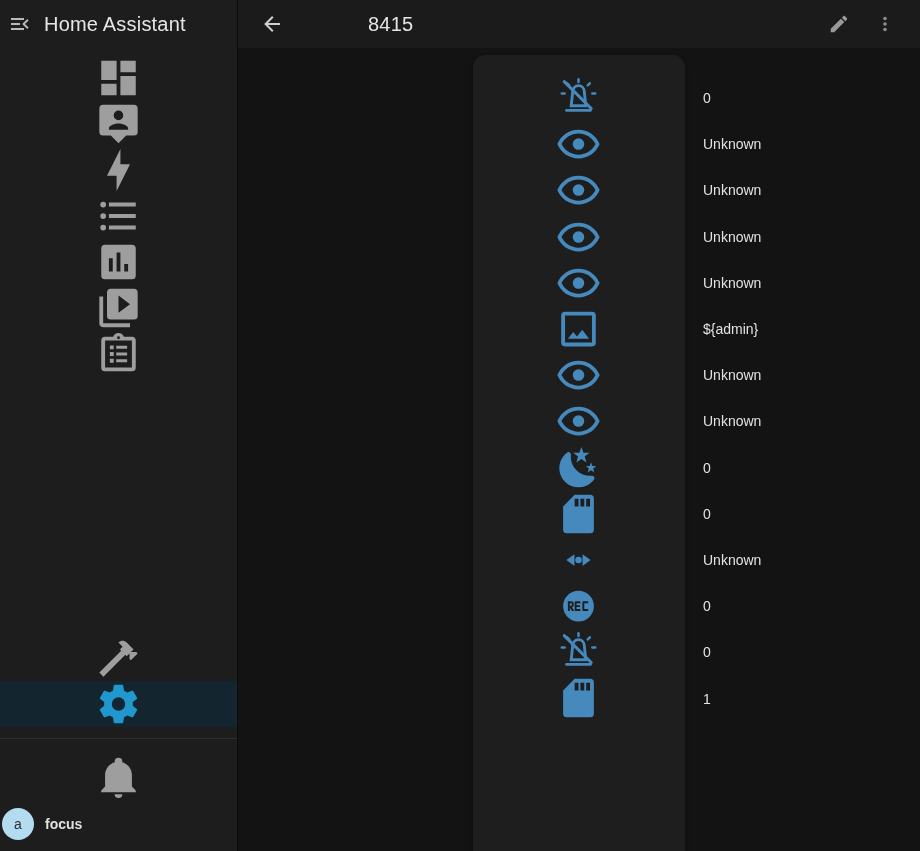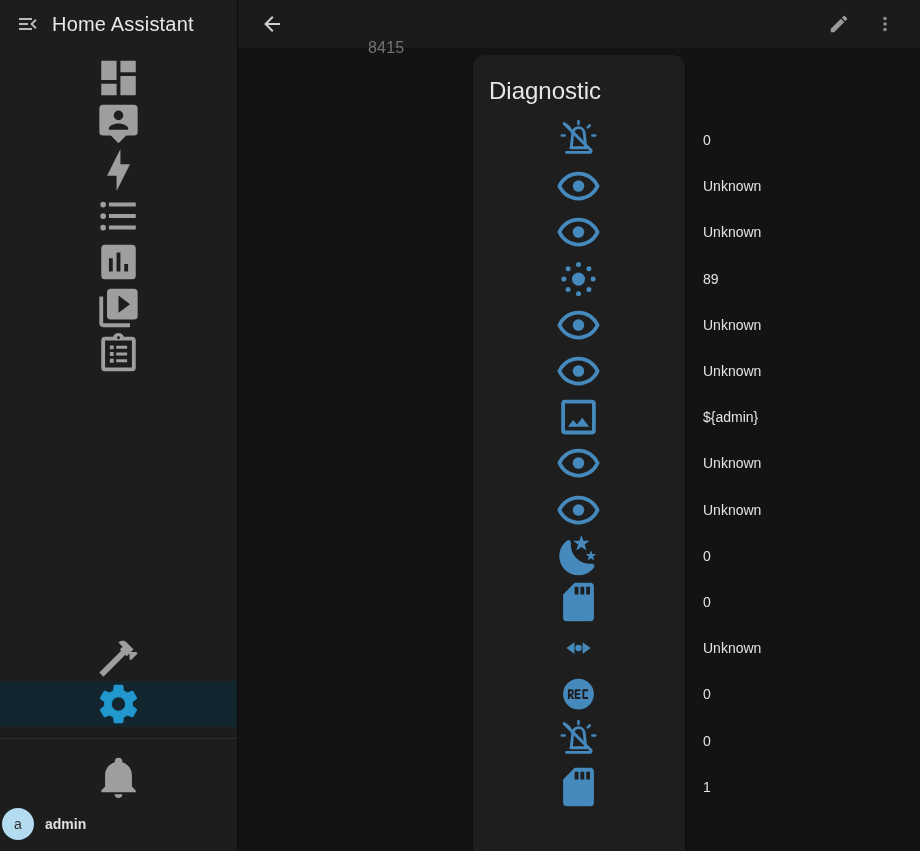--- a/index.html
+++ b/index.html
@@ -9,31 +9,31 @@
     color:var(--text_primary); -webkit-font-smoothing:antialiased;
   }
   .svg-icon { display:block; }
 
   
   .topbar {
     position:absolute; left:0; top:0; right:0; height:48px;
     background:var(--topbar_bg); z-index:1;
   }
   .topbar .back-btn { position:absolute; left:260px; top:12px; width:24px; height:24px; color:#cfcfcf; cursor:pointer; }
-  .topbar .page-title { position:absolute; left:368px; top:0; height:48px; line-height:48px; font-size:16px; color:#737373; letter-spacing:.2px;margin-top:24px; }
+  .topbar .page-title { position:absolute; left:368px; top:0; height:48px; line-height:48px; font-size:20px; color:#e5e5e5; letter-spacing:.2px; }
   .topbar .edit-btn { position:absolute; right:70px; top:13px; width:22px; height:22px; color:#9a9a9a; cursor:pointer; }
   .topbar .overflow-btn { position:absolute; right:24px; top:13px; width:22px; height:22px; color:#8d8d8d; cursor:pointer; }
 
   
   .sidebar {
     position:absolute; left:0; top:0; bottom:0; width:237px; z-index:2;
     background:var(--sidebar_bg); border-right:1px solid #0c0c0c;
     display:flex; flex-direction:column;
   }
-  .sidebar-header { height:48px; flex:none; display:flex; align-items:center; padding-left:16px; }
+  .sidebar-header { height:48px; flex:none; display:flex; align-items:center; padding-left:8px; }
   .menu-btn { width:24px; height:24px; color:#b9b9b9; cursor:pointer; flex:none; }
   .app-title { margin-left:12px; font-size:20px; color:#e6e6e6; letter-spacing:.2px; }
 
   .nav { padding-top:7px; }
   .nav-item {
     height:46px; display:flex; align-items:center; padding:0 8px; cursor:pointer;
     font-size:14px; font-weight:bold; color:#e0e0e0; letter-spacing:.1px;
   }
   .nav-item .ic { width:24px; height:24px; flex:none; display:flex; align-items:center; justify-content:center; color:var(--sidebar_icon); }
   .nav-item .lbl { margin-left:13px; white-space:nowrap; overflow:hidden; }
@@ -190,27 +190,26 @@
       <span class="ic" style="display: block; width: 100%; height: 100%;">
           <svg class="svg-icon" viewBox="0 0 24 24" width="100%" height="100%" fill="currentColor" fill-rule="evenodd">
             <path d="M21,19V20H3V19L5,17V11C5,7.9 7.03,5.17 10,4.29C10,4.19 10,4.1 10,4A2,2 0 0,1 12,2A2,2 0 0,1 14,4C14,4.1 14,4.19 14,4.29C16.97,5.17 19,7.9 19,11V17L21,19M14,21A2,2 0 0,1 12,23A2,2 0 0,1 10,21H14Z"></path>
           </svg>
         </span>
       <span class="lbl">Notifications</span>
     </div>
 
     <div class="profile-item">
       <span class="avatar">a</span>
-      <span class="lbl">admin</span>
+      <span class="lbl">focus</span>
     </div>
   </div>
 
   <div class="content">
     <div class="card">
-      <h2 class="card-title">Diagnostic</h2>
       <div id="rows">
           <div class="entity-row">
     <span class="ic" style="display: block; width: 100%; height: 100%;">
               <svg class="svg-icon" viewBox="0 0 24 24" width="100%" height="100%" fill="currentColor" fill-rule="evenodd">
                 <g fill="none" stroke="currentColor" stroke-width="1.5" stroke-linecap="round">
                   <path d="M9,8.7C9,6.9 10.3,5.5 12,5.5C13.7,5.5 15,6.9 15,8.7L15.8,16H8.2L9,8.7Z"></path>
                   <path d="M5.8,18.4H18.2"></path>
                   <path d="M12,2.2V3.6" stroke-width="1.3"></path>
                   <path d="M6.1,4.3L7.2,5.4" stroke-width="1.3"></path>
                   <path d="M17.9,4.3L16.8,5.4" stroke-width="1.3"></path>
@@ -237,37 +236,20 @@
               <svg class="svg-icon" viewBox="0 0 24 24" width="100%" height="100%" fill="currentColor" fill-rule="evenodd">
                 <path d="M12,9A3,3 0 0,1 15,12A3,3 0 0,1 12,15A3,3 0 0,1 9,12A3,3 0 0,1 12,9M12,4.5C17,4.5 21.27,7.61 23,12C21.27,16.39 17,19.5 12,19.5C7,19.5 2.73,16.39 1,12C2.73,7.61 7,4.5 12,4.5M3.18,12C4.83,15.36 8.24,17.5 12,17.5C15.76,17.5 19.17,15.36 20.82,12C19.17,8.64 15.76,6.5 12,6.5C8.24,6.5 4.83,8.64 3.18,12Z"></path>
               </svg>
             </span>
     <span class="lbl">Alarm Se…</span>
     <span class="val">Unknown</span>
   </div>
           <div class="entity-row">
     <span class="ic" style="display: block; width: 100%; height: 100%;">
               <svg class="svg-icon" viewBox="0 0 24 24" width="100%" height="100%" fill="currentColor" fill-rule="evenodd">
-                <circle cx="12" cy="12" r="3.4"></circle>
-                <circle cx="12" cy="4.4" r="1.3"></circle>
-                <circle cx="12" cy="19.6" r="1.3"></circle>
-                <circle cx="4.4" cy="12" r="1.3"></circle>
-                <circle cx="19.6" cy="12" r="1.3"></circle>
-                <circle cx="6.6" cy="6.6" r="1.3"></circle>
-                <circle cx="17.4" cy="6.6" r="1.3"></circle>
-                <circle cx="6.6" cy="17.4" r="1.3"></circle>
-                <circle cx="17.4" cy="17.4" r="1.3"></circle>
-              </svg>
-            </span>
-    <span class="lbl">Current Brightne…</span>
-    <span class="val">89</span>
-  </div>
-          <div class="entity-row">
-    <span class="ic" style="display: block; width: 100%; height: 100%;">
-              <svg class="svg-icon" viewBox="0 0 24 24" width="100%" height="100%" fill="currentColor" fill-rule="evenodd">
                 <path d="M12,9A3,3 0 0,1 15,12A3,3 0 0,1 12,15A3,3 0 0,1 9,12A3,3 0 0,1 12,9M12,4.5C17,4.5 21.27,7.61 23,12C21.27,16.39 17,19.5 12,19.5C7,19.5 2.73,16.39 1,12C2.73,7.61 7,4.5 12,4.5M3.18,12C4.83,15.36 8.24,17.5 12,17.5C15.76,17.5 19.17,15.36 20.82,12C19.17,8.64 15.76,6.5 12,6.5C8.24,6.5 4.83,8.64 3.18,12Z"></path>
               </svg>
             </span>
     <span class="lbl">Detected …</span>
     <span class="val">Unknown</span>
   </div>
           <div class="entity-row">
     <span class="ic" style="display: block; width: 100%; height: 100%;">
               <svg class="svg-icon" viewBox="0 0 24 24" width="100%" height="100%" fill="currentColor" fill-rule="evenodd">
                 <path d="M12,9A3,3 0 0,1 15,12A3,3 0 0,1 12,15A3,3 0 0,1 9,12A3,3 0 0,1 12,9M12,4.5C17,4.5 21.27,7.61 23,12C21.27,16.39 17,19.5 12,19.5C7,19.5 2.73,16.39 1,12C2.73,7.61 7,4.5 12,4.5M3.18,12C4.83,15.36 8.24,17.5 12,17.5C15.76,17.5 19.17,15.36 20.82,12C19.17,8.64 15.76,6.5 12,6.5C8.24,6.5 4.83,8.64 3.18,12Z"></path>

